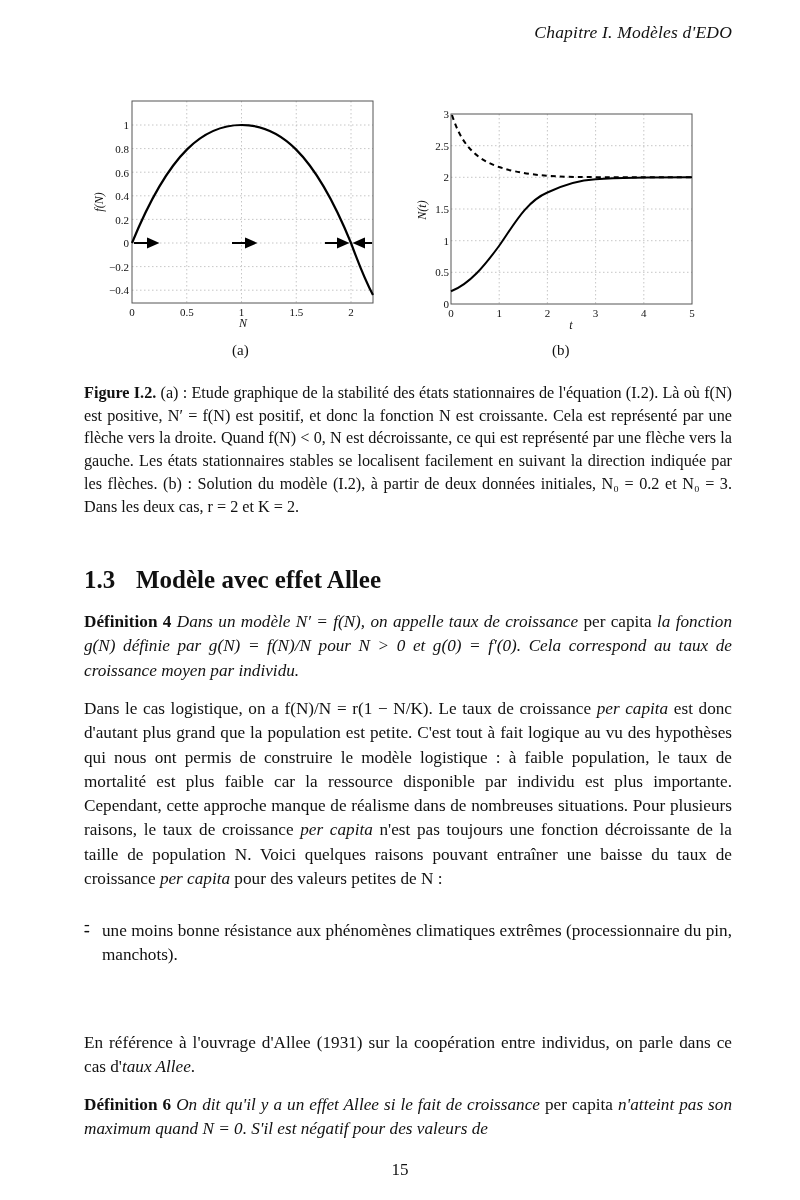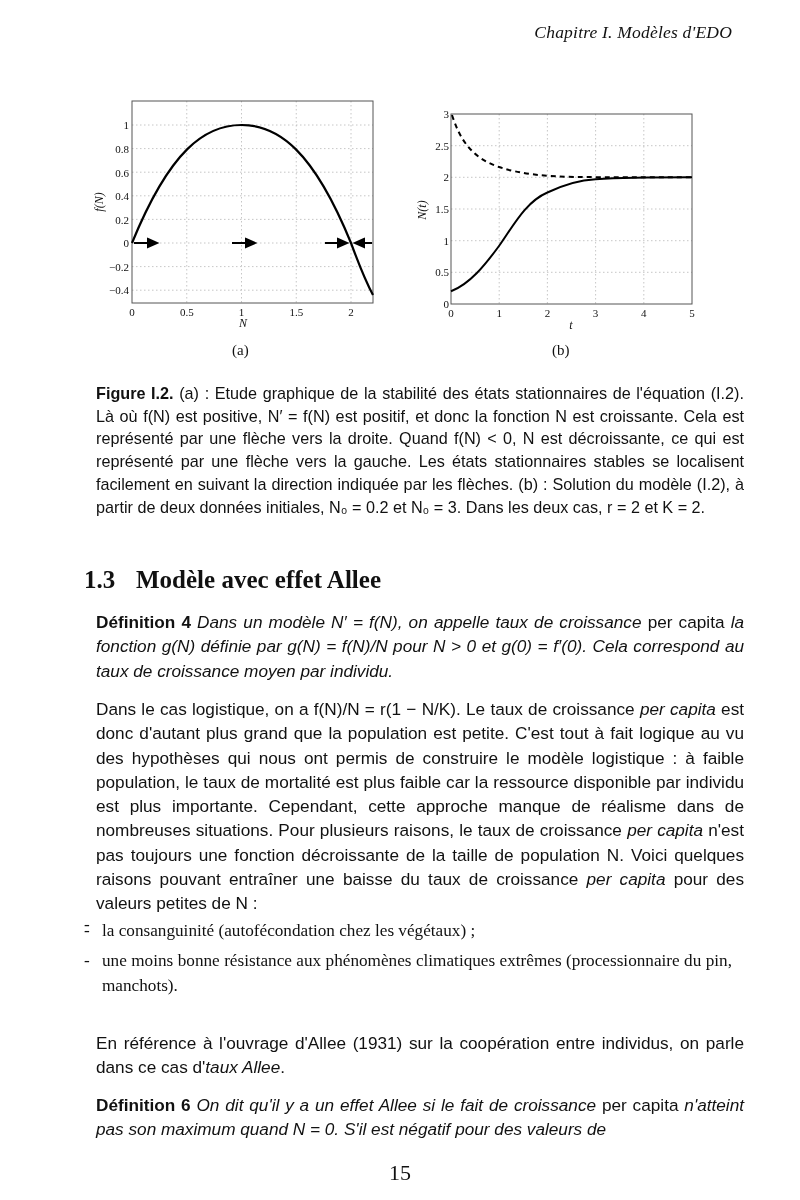--- a/index.html
+++ b/index.html
@@ -6,38 +6,38 @@
   body { width: 800px; height: 1200px; position: relative; overflow: hidden;
          font-family: "DejaVu Serif", "Liberation Serif", serif; color: #111; }
   .running-head { position: absolute; top: 22px; right: 68px; font-style: italic;
          font-size: 17.5px; font-family: "Liberation Serif", serif; letter-spacing: 0.2px; text-align: right; }
   .fig { position: absolute; }
   svg text { font-family: "Liberation Serif", serif; }
   .tick { font-size: 11px; fill: #111; }
   .axlabel { font-size: 12px; font-style: italic; fill: #111; }
   .grid { stroke: #b8b8b8; stroke-width: 0.8; stroke-dasharray: 1.5 2.5; }
   .subcap { position: absolute; font-size: 15px; font-family: "Liberation Serif", serif; }
-  .text { position: absolute; left: 84px; width: 648px; font-family: Liberation Sans, sans-serif;
-          font-size: 17.2px; line-height: 24.3px; text-align: justify; margin-left: 12px; }
+  .text { position: absolute; left: 84px; width: 648px; font-family: Liberation Serif, serif;
+          font-size: 17.2px; line-height: 24.3px; text-align: justify; }
   .caption { top: 382px; font-size: 16.2px; line-height: 22.7px; }
   .b { font-weight: bold; }
   .i { font-style: italic; }
   .section { position: absolute; top: 566px; left: 84px; font-family: "Liberation Serif", serif;
              font-size: 25px; font-weight: bold; }
   .section .num { display: inline-block; width: 52px; }
   .def4 { top: 610px; }
   .para { top: 697px; }
   .list { position: absolute; left: 84px; width: 648px; font-family: "Liberation Serif", serif;
           font-size: 17.2px; line-height: 24.3px; margin: 0; padding: 0; list-style: none; }
   .list li { position: relative; padding-left: 18px; margin-bottom: 6px; text-align: justify; }
   .list li .dash { position: absolute; left: 0; top: 0; }
   .after { top: 1031px; }
   .def5 { top: 1093px; }
   .pagenum { position: absolute; top: 1160px; left: 0; width: 800px; text-align: center;
-             font-family: "Liberation Serif", serif; font-size: 22px; }
+             font-family: "Liberation Serif", serif; font-size: 17px; }
 </style>
 </head>
 <body>
 
 <div class="running-head">Chapitre I. Modèles d'EDO</div>
 
 <svg class="fig" style="left:80px;top:100px" width="310" height="240" viewBox="80 100 310 240">
 
   <g>
     <line class="grid" x1="186.75" y1="101" x2="186.75" y2="303"></line>
@@ -141,21 +141,21 @@
 <div class="text def4">
   <span class="b">Définition 4</span><span class="i"> Dans un modèle N′ = f(N), on appelle </span><span class="i">taux de croissance</span><span> per capita </span><span class="i">la fonction g(N) définie par g(N) = f(N)/N pour N &gt; 0 et g(0) = f′(0). Cela correspond au taux de croissance moyen par individu.</span>
 </div>
 
 <div class="text para">
   <span>Dans le cas logistique, on a f(N)/N = r(1 − N/K). Le taux de croissance </span><span class="i">per capita</span><span> est donc d'autant plus grand que la population est petite. C'est tout à fait logique au vu des hypothèses qui nous ont permis de construire le modèle logistique : à faible population, le taux de mortalité est plus faible car la ressource disponible par individu est plus importante. Cependant, cette approche manque de réalisme dans de nombreuses situations. Pour plusieurs raisons, le taux de croissance </span><span class="i">per capita</span><span> n'est pas toujours une fonction décroissante de la taille de population N. Voici quelques raisons pouvant entraîner une baisse du taux de croissance </span><span class="i">per capita</span><span> pour des valeurs petites de N :</span>
 </div>
 
 <ul class="list" style="top:913px">
   <li><span class="dash">-</span></li>
-  <li><span class="dash">-</span><span>la consanguinité (autofécondation chez les végétaux) ;</span></li>
+  <li><span class="dash">-</span></li>
   <li><span class="dash">-</span><span>une moins bonne résistance aux phénomènes climatiques extrêmes (processionnaire du pin, manchots).</span></li>
 </ul>
 
 <div class="text after">
   <span>En référence à l'ouvrage d'Allee (1931) sur la coopération entre individus, on parle dans ce cas d'</span><span class="i">taux Allee</span><span>.</span>
 </div>
 
 <div class="text def5">
   <span class="b">Définition 6</span><span class="i"> On dit qu'il y a un effet Allee si le fait de croissance</span><span> per capita </span><span class="i">n'atteint pas son maximum quand N = 0. S'il est négatif pour des valeurs de</span>
 </div>

